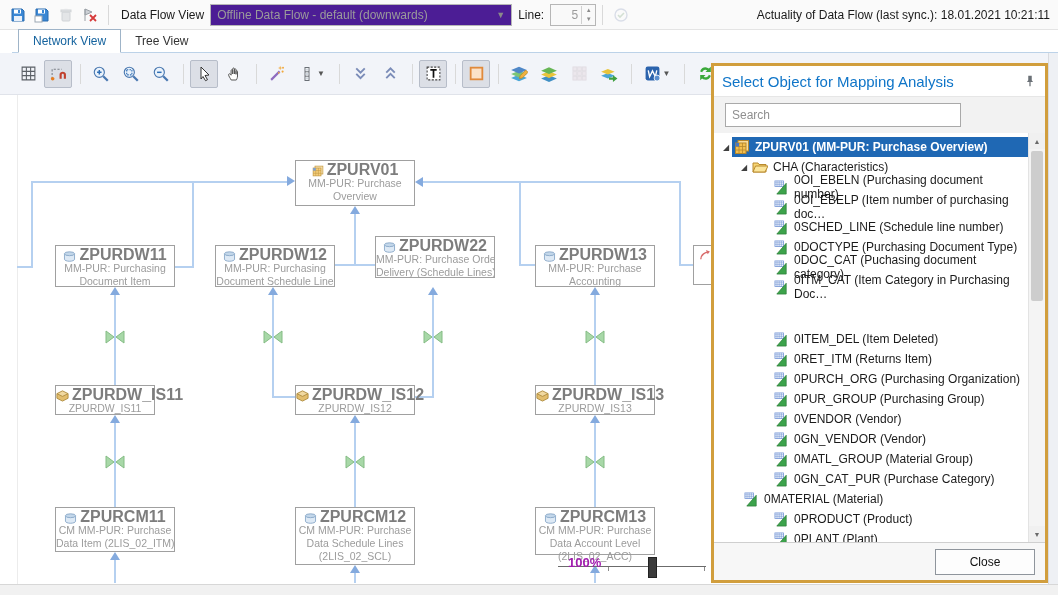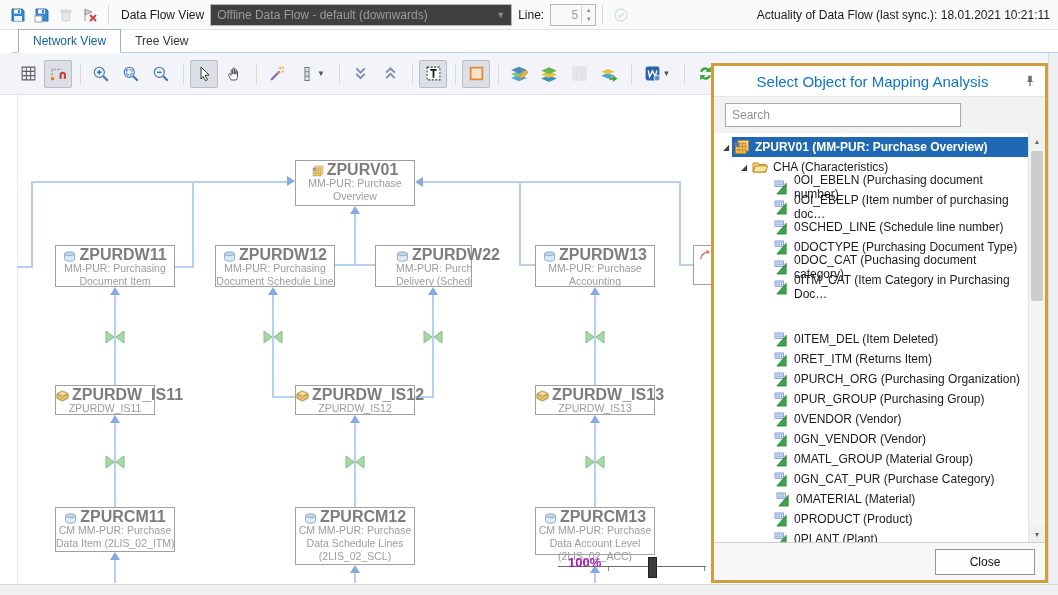--- a/index.html
+++ b/index.html
@@ -5,21 +5,21 @@
   html,body{margin:0;padding:0;}
   body{width:1058px;height:595px;position:relative;overflow:hidden;background:#fff;
        font-family:"Liberation Sans",sans-serif;font-size:12px;color:#222;}
   
   .topbar{position:absolute;left:0;top:0;width:1058px;height:30px;background:#fafafa;
           border-bottom:1px solid #e4e4e4;display:flex;align-items:center;box-sizing:border-box;padding:0 6px;}
   .tbtn{width:22px;height:22px;display:flex;align-items:center;justify-content:center;margin:0 1px;border-radius:2px;}
   .tbtn.disabled{opacity:.5;}
   .vsep{width:1px;height:20px;background:#d9d9d9;margin:0 6px;}
   .lbl{margin:0 6px;color:#1a1a1a;}
-  .combo{width:288px;height:20px;border:1px solid #b6b6b6;background:#404040;color:#9b9b9b;
+  .combo{width:288px;height:20px;border:1px solid #b6b6b6;background:#4c1d95;color:#9b9b9b;
          display:flex;align-items:center;padding:0 6px;justify-content:space-between;}
   .combo .caret{color:#8a8a8a;font-size:9px;}
   .spin{width:44px;height:20px;border:1px solid #b6b6b6;background:#f9f9f9;color:#9b9b9b;
         display:flex;align-items:center;}
   .spin .val{flex:1;text-align:right;padding-right:3px;}
   .spin .btns{width:13px;display:flex;flex-direction:column;border-left:1px solid #d0d0d0;}
   .spin .btns span{font-size:6px;line-height:9px;text-align:center;color:#8a8a8a;}
   .actuality{margin-left:auto;color:#1a1a1a;padding-right:2px;}
   
   .tabstrip{position:absolute;left:0;top:30px;width:1058px;height:23px;background:#fff;
@@ -49,21 +49,21 @@
   .zoomwrap{position:absolute;z-index:2;}
   .zline{position:absolute;left:558px;top:566px;width:148px;height:1px;background:#6b6b6b;}
   .ztick{position:absolute;top:567px;width:1px;height:4px;background:#8a8a8a;}
   .zthumb{position:absolute;left:648px;top:557px;width:7px;height:19px;background:#3b3b3b;border:1px solid #222;z-index:3;}
   .zlabel{position:absolute;left:568px;top:555px;font-size:13px;font-weight:bold;color:#a21caf;z-index:3;}
   
   .gutter{position:absolute;left:1048px;top:53px;width:10px;height:531px;background:#eef0f4;border-left:1px solid #d9dbe0;box-sizing:border-box;}
   
   .panel{position:absolute;left:711px;top:63px;width:337px;height:520px;background:#fff;
          border:3px solid #d19e3d;box-sizing:border-box;z-index:5;display:flex;flex-direction:column;}
-  .phead{height:30px;display:flex;align-items:center;padding:0 8px;border-bottom:1px solid #e6e6e6;background:#fff;text-align:center;}
+  .phead{height:30px;display:flex;align-items:center;padding:0 8px;border-bottom:1px solid #e6e6e6;background:#fff;}
   .ptitle{color:#0f75c8;font-size:15px;flex:1;}
   .psearch{height:36px;background:#f2f2f2;display:flex;align-items:center;padding:0 11px;}
   .psearch input{width:222px;height:18px;border:1px solid #a9a9a9;font-family:"Liberation Sans",sans-serif;
                  font-size:12px;padding:2px 6px;color:#444;outline:none;}
   .psearch input::placeholder{color:#8f8f8f;}
   .ptree{flex:1;background:#fff;position:relative;overflow:hidden;border-bottom:1px solid #cfcfcf;}
   .rows{position:absolute;left:0;top:4px;right:17px;}
   .trow{height:20px;display:flex;align-items:center;font-size:12px;color:#1b1b1b;}
   .trow .exp{width:12px;font-size:8px;color:#404040;text-align:center;flex:none;}
   .trow .ic{margin-right:5px;flex:none;}
@@ -416,21 +416,21 @@
     <div class="node" style="left: 215px; top: 245px; width: 120px; height: 42px;">
       <div class="nt"><span class="ic">
           <svg width="13" height="11" viewBox="0 0 14 12">
             <path d="M1.5 3v6c0 1.2 2.5 2.2 5.5 2.2s5.5-1 5.5-2.2V3" fill="#dde9f5" stroke="#8aa8c8"></path>
             <ellipse cx="7" cy="3" rx="5.5" ry="2.1" fill="#c3d7ea" stroke="#8aa8c8"></ellipse>
           </svg>
         </span><span>ZPURDW12</span></div>
       <div class="nl">MM-PUR: Purchasing</div>
       <div class="nl">Document Schedule Line</div>
     </div>
-    <div class="node" style="left: 375px; top: 245px; width: 97px; height: 42px; padding-left: 20px;">
+    <div class="node" style="left: 375px; top: 236px; width: 120px; height: 42px;">
       <div class="nt"><span class="ic">
           <svg width="13" height="11" viewBox="0 0 14 12">
             <path d="M1.5 3v6c0 1.2 2.5 2.2 5.5 2.2s5.5-1 5.5-2.2V3" fill="#dde9f5" stroke="#8aa8c8"></path>
             <ellipse cx="7" cy="3" rx="5.5" ry="2.1" fill="#c3d7ea" stroke="#8aa8c8"></ellipse>
           </svg>
         </span><span>ZPURDW22</span></div>
       <div class="nl">MM-PUR: Purchase Order</div>
       <div class="nl">Delivery (Schedule Lines)</div>
     </div>
     <div class="node" style="left: 535px; top: 245px; width: 120px; height: 42px;">
@@ -726,21 +726,21 @@
             <span class="ic">
               <svg width="15" height="15" viewBox="0 0 16 16">
                 <rect x="1" y="1" width="9" height="6" fill="#fff" stroke="#6b8fd4" stroke-width=".8"></rect>
                 <path d="M1 3h9M1 5h9M3.2 1v6M5.5 1v6M7.8 1v6" stroke="#6b8fd4" stroke-width=".6"></path>
                 <path d="M3 15L13 3.5V15z" fill="#3ca34b" stroke="#2c7d38" stroke-width=".8"></path>
               </svg>
             </span>
             <span>0GN_CAT_PUR (Purchase Category)</span>
           </span>
         </div>
-        <div class="trow" style="padding-left: 60px; justify-content: flex-end;">
+        <div class="trow" style="padding-left: 28px; justify-content: flex-end;">
           <span class="rowbody">
             <span class="ic">
               <svg width="15" height="15" viewBox="0 0 16 16">
                 <rect x="1" y="1" width="9" height="6" fill="#fff" stroke="#6b8fd4" stroke-width=".8"></rect>
                 <path d="M1 3h9M1 5h9M3.2 1v6M5.5 1v6M7.8 1v6" stroke="#6b8fd4" stroke-width=".6"></path>
                 <path d="M3 15L13 3.5V15z" fill="#3ca34b" stroke="#2c7d38" stroke-width=".8"></path>
               </svg>
             </span>
             <span>0MATERIAL (Material)</span>
           </span>

